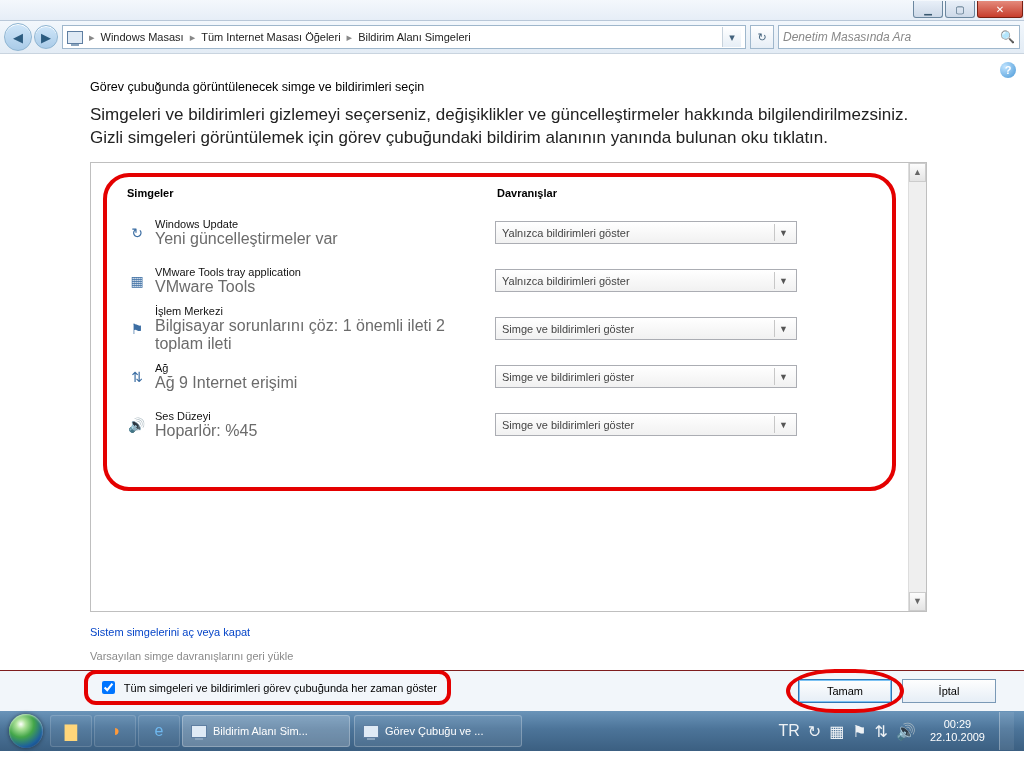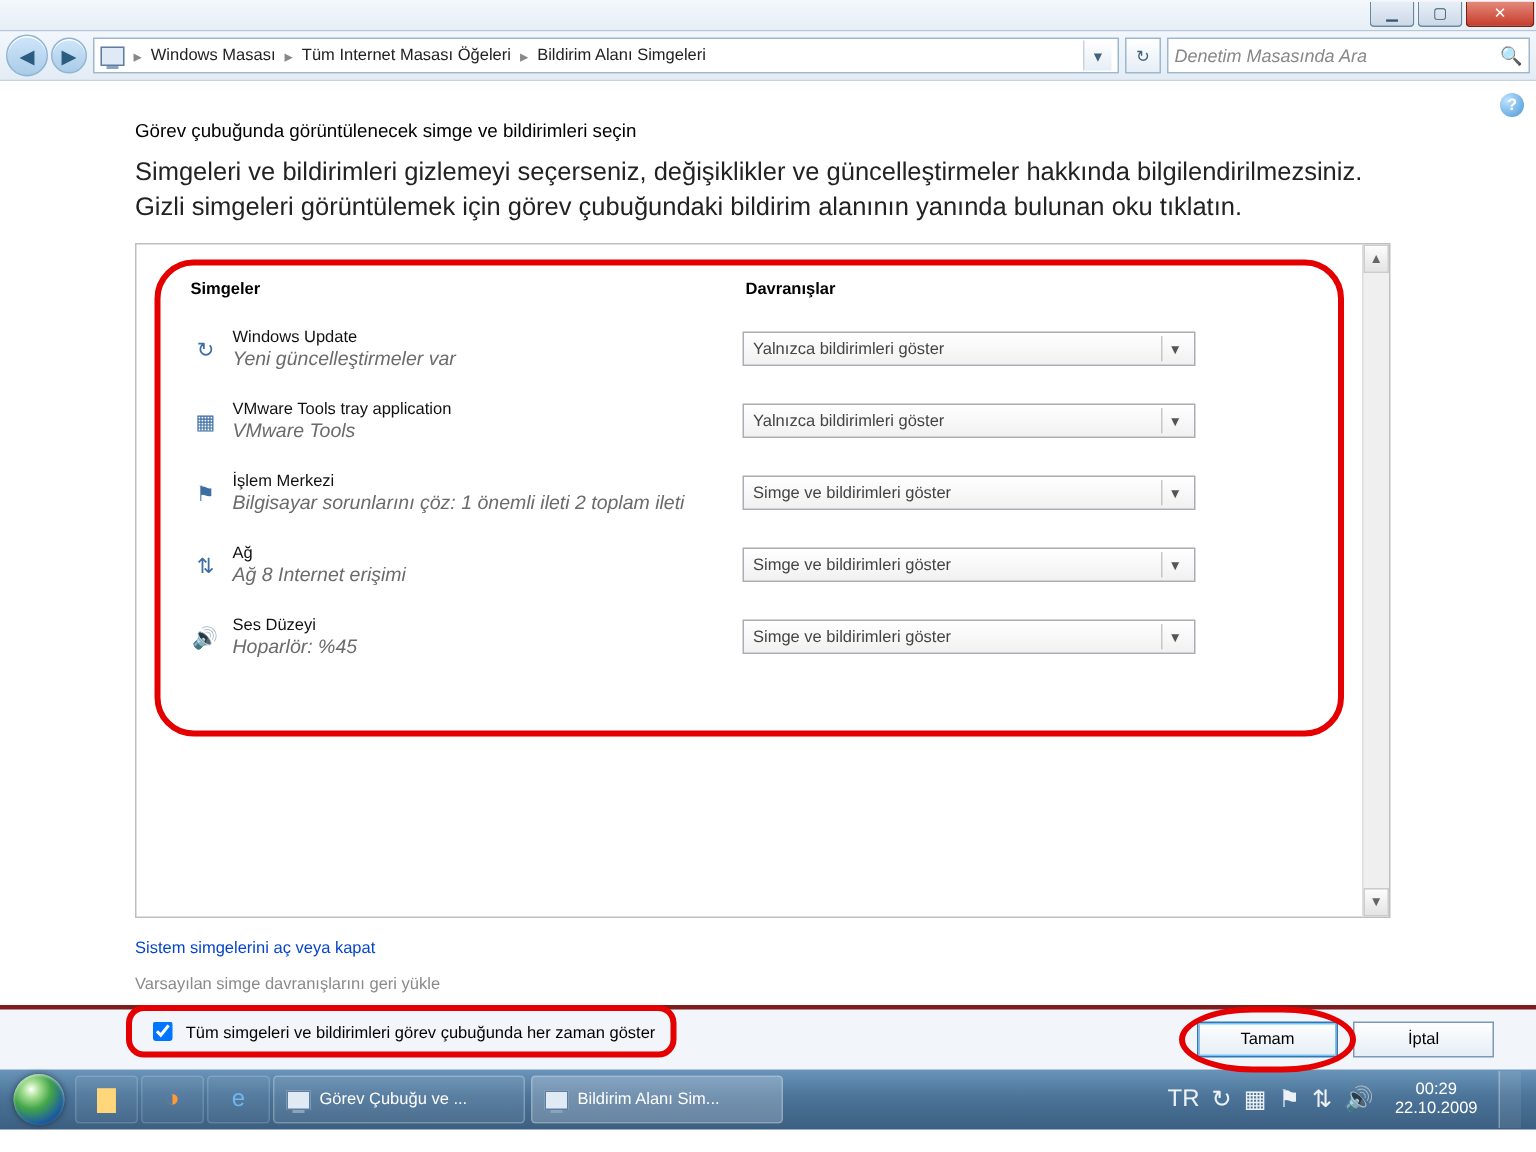--- a/index.html
+++ b/index.html
@@ -26,30 +26,30 @@
   .redhi{position:absolute;border:4px solid #e40000;border-radius:26px;pointer-events:none;}
   .listframe .redhi{left:12px;top:10px;right:30px;height:310px;}
   .cols{display:flex;padding:24px 36px 0 36px;}
   .cols .colh{font-weight:bold;font-size:11px;}
   .cols .c1{width:370px;}
   .rows{padding:10px 36px 0 36px;}
   .row{display:flex;align-items:center;height:48px;}
   .row .ic{width:20px;display:flex;justify-content:center;margin-right:8px;color:#3c6ea3;font-size:14px;}
   .row .txt{width:340px;}
   .row .txt .t{font-size:11px;color:#111;}
-  .row .txt .s{font-size:13px;color:#6b6b6b;font-style:italic;}
+  .row .txt .s{font-size:16px;color:#6b6b6b;}
   .dd{width:290px;height:21px;border:1px solid #abadb3;background:linear-gradient(#fff,#f1f1f1);display:flex;align-items:center;padding:0 4px 0 6px;font-size:11px;color:#444;position:relative;}
   .dd .arrow{margin-left:auto;width:17px;height:17px;border-left:1px solid #c7c7c7;display:flex;align-items:center;justify-content:center;color:#555;font-size:9px;}
   .links{margin-top:14px;font-size:11px;}
   .links a{color:#0645c8;text-decoration:none;}
   .links .dim{color:#8a8a8a;margin-top:12px;display:block;}
   .chkwrap{position:relative;display:inline-block;margin-top:12px;padding:4px 8px;}
   .chkwrap .redhi2{position:absolute;left:-6px;top:-4px;right:-6px;bottom:-4px;border:4px solid #e40000;border-radius:12px;}
   .chkwrap input{vertical-align:-2px;margin-right:6px;}
-  .footer{height:40px;border-top:3px solid #7f1d1d;background:#f2f6fa;display:flex;align-items:center;justify-content:flex-end;padding-right:28px;gap:10px;}
+  .footer{height:40px;border-top:1px solid #7f1d1d;background:#f2f6fa;display:flex;align-items:center;justify-content:flex-end;padding-right:28px;gap:10px;}
   .btn{min-width:72px;height:22px;border:1px solid #7a99b6;background:linear-gradient(#fefefe,#e6eef6);font-size:11px;display:inline-flex;align-items:center;justify-content:center;padding:0 10px;}
   .btn.primary{border:1px solid #2f77b5;box-shadow:0 0 0 1px #7cc2f3 inset;}
   .okwrap{position:relative;display:inline-flex;align-items:center;justify-content:center;}
   .okwrap .oval{position:absolute;left:-12px;right:-12px;top:-10px;bottom:-10px;border:4px solid #e40000;border-radius:50%/60%;}
   
   .taskbar{height:40px;background:linear-gradient(#6a94b9,#4c7499 45%,#3b5f81);display:flex;align-items:center;padding:0 6px;color:#fff;font-size:11px;}
   .start{width:40px;height:40px;display:flex;align-items:center;justify-content:center;margin-right:4px;}
   .orb{width:34px;height:34px;border-radius:50%;background:radial-gradient(circle at 35% 30%,#fff,#aee39a 15%,#43a649 40%,#1d5e9e 70%,#0b2d55);box-shadow:0 0 4px rgba(0,0,0,.5),inset 0 1px 2px rgba(255,255,255,.6);position:relative;}
   .tb-ico{width:40px;height:30px;border:1px solid rgba(255,255,255,.15);border-radius:3px;display:flex;align-items:center;justify-content:center;margin-right:2px;font-size:16px;background:rgba(255,255,255,.05);}
   .tb-task{height:30px;border:1px solid rgba(255,255,255,.25);border-radius:3px;display:flex;align-items:center;padding:0 8px;margin-right:4px;background:rgba(255,255,255,.08);min-width:150px;gap:6px;}
@@ -134,21 +134,21 @@
           </div>
           <div class="dd">
             <span>Simge ve bildirimleri göster</span>
             <span class="arrow">▼</span>
           </div>
         </div>
         <div class="row">
           <div class="ic">⇅</div>
           <div class="txt">
             <div class="t">Ağ</div>
-            <div class="s">Ağ  8 Internet erişimi</div>
+            <div class="s">Ağ  9 Internet erişimi</div>
           </div>
           <div class="dd">
             <span>Simge ve bildirimleri göster</span>
             <span class="arrow">▼</span>
           </div>
         </div>
         <div class="row">
           <div class="ic">🔊</div>
           <div class="txt">
             <div class="t">Ses Düzeyi</div>
@@ -187,27 +187,27 @@
   <span class="btn">İptal</span>
 </div>
 
 <div class="taskbar">
   <div class="start">
       <div class="orb"></div>
     </div>
   <div class="tb-ico" style="color:#ffd67a">▇</div>
   <div class="tb-ico" style="color:#ff9a3a">◑</div>
   <div class="tb-ico" style="color:#6fb8ef">e</div>
+  <div class="tb-task active">
+    <span class="monitor"></span>
+    <span>Bildirim Alanı Sim...</span>
+  </div>
   <div class="tb-task">
     <span class="monitor"></span>
     <span>Görev Çubuğu ve ...</span>
-  </div>
-  <div class="tb-task active">
-    <span class="monitor"></span>
-    <span>Bildirim Alanı Sim...</span>
   </div>
   <div class="tray">
     <span class="ic">TR</span>
     <span class="ic">↻</span>
     <span class="ic">▦</span>
     <span class="ic">⚑</span>
     <span class="ic">⇅</span>
     <span class="ic">🔊</span>
     <div class="clock">
       <div>00:29</div>

